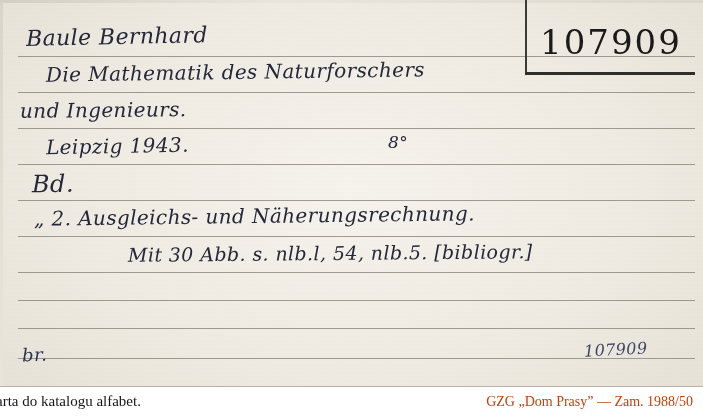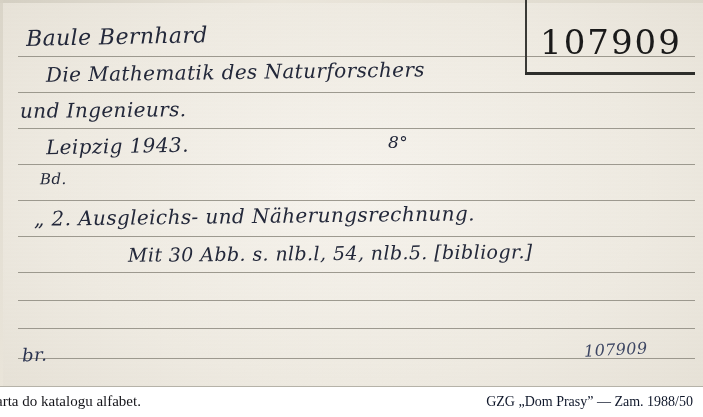--- a/index.html
+++ b/index.html
@@ -95,22 +95,22 @@
   #imprint {
     left: 46px; top: 134px;
     font-size: 20px;
     transform: rotate(-1deg);
   }
   #format {
     left: 388px; top: 132px;
     font-size: 17px;
   }
   #volumelabel {
-    left: 40px; top: 170px;
-    font-size: 15px;
+    left: 32px; top: 170px;
+    font-size: 24px;
     transform: rotate(-0.6deg);
   }
   #volume {
     left: 34px; top: 204px;
     font-size: 20px;
     transform: rotate(-0.7deg);
   }
   #notes {
     left: 128px; top: 242px;
     font-size: 19px;
@@ -145,21 +145,21 @@
     font-family: "Liberation Serif", serif;
     font-size: 15px;
     color: #15151a;
   }
   #footer-right {
     position: absolute;
     right: 10px;
     top: 7px;
     font-family: "Liberation Serif", serif;
     font-size: 14px;
-    color: #0f172a;
+    color: #c2410c;
   }
   
   #edge-top {
     position: absolute;
     left: 0; top: 0; right: 0;
     height: 3px;
     background: linear-gradient(90deg, #cfcabd, #e9e4d9 40%, #d9d4c7);
     opacity: .8;
   }
   #edge-left {

